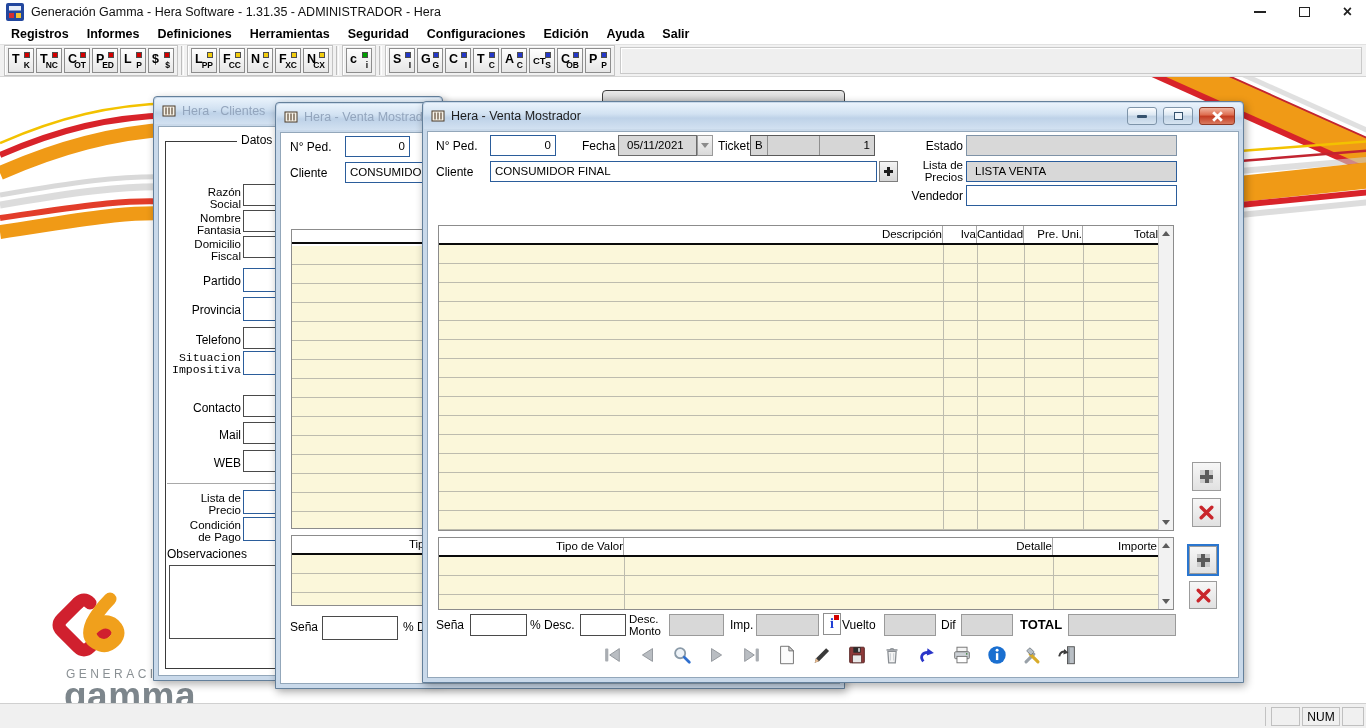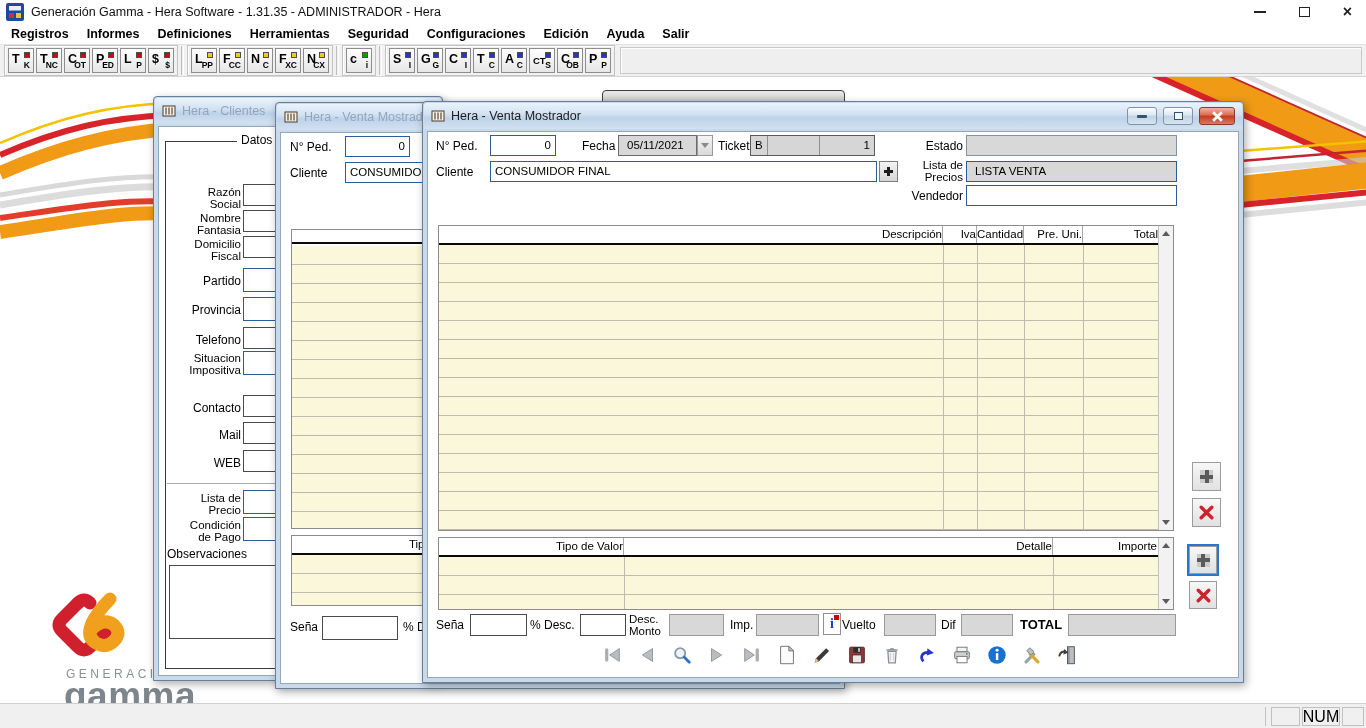--- a/index.html
+++ b/index.html
@@ -121,21 +121,21 @@
   
   .logo-wrap { position:absolute; left:48px; top:512px; width:180px; }
   .logo-top { position:absolute; left:18px; top:78px; font-size:12px; letter-spacing:3.5px; color:#8a9094; }
   .logo-bottom { position:absolute; left:16px; top:86px; font-size:37px; font-weight:bold; color:#7d868c; letter-spacing:0.5px; }
 
   
   .statusbar { position:absolute; left:0; top:703px; width:1366px; height:25px; background:#f0f0f0;
                border-top:1px solid #d0d0d0; }
   .sb-sep { position:absolute; top:3px; width:1px; height:19px; background:#c2c2c2; }
   .sb-cell { position:absolute; top:3px; height:19px; border:1px solid #c0c0c0; background:#f0f0f0;
-             font-size:16px; display:flex; align-items:center; justify-content:center; }
+             font-size:12px; display:flex; align-items:center; justify-content:center; }
 </style>
 </head>
 <body>
 
 <div class="app-titlebar">
   <svg width="18" height="18" viewBox="0 0 18 18">
     <rect width="18" height="18" rx="2" fill="#23479e"></rect>
     <rect x="3" y="3" width="12" height="4.5" fill="#e8eef8"></rect>
     <rect x="3" y="10" width="5" height="5" fill="#d42f2f"></rect>
     <rect x="10" y="10" width="5" height="5" fill="#f2c230"></rect>
@@ -346,21 +346,21 @@
       <div class="box" style="left:84px; top:83px; width:185px; height:22px;"></div>
       <span class="lbl lbl2" style="left:8px; top:111px; width:74px;">Domicilio
 Fiscal</span>
       <div class="box" style="left:84px; top:109px; width:185px; height:22px;"></div>
       <span class="lbl" style="left:8px; top:147px; width:74px; text-align:right;">Partido</span>
       <div class="box blue" style="left:84px; top:141px; width:185px; height:24px;"></div>
       <span class="lbl" style="left:8px; top:176px; width:74px; text-align:right;">Provincia</span>
       <div class="box blue" style="left:84px; top:170px; width:185px; height:24px;"></div>
       <span class="lbl" style="left:8px; top:206px; width:74px; text-align:right;">Telefono</span>
       <div class="box" style="left:84px; top:200px; width:185px; height:22px;"></div>
-      <span class="lbl lbl2" style="left:8px; top:225px; width:74px;">Situacion
+      <span class="lbl lbl2" style="left:8px; top:225px; width:74px;font-family:Liberation Mono, monospace;">Situacion
 Impositiva</span>
       <div class="box blue" style="left:84px; top:224px; width:185px; height:24px;"></div>
 
       <span class="lbl" style="left:8px; top:274px; width:74px; text-align:right;">Contacto</span>
       <div class="box" style="left:84px; top:268px; width:185px; height:22px;"></div>
       <span class="lbl" style="left:8px; top:301px; width:74px; text-align:right;">Mail</span>
       <div class="box" style="left:84px; top:295px; width:185px; height:22px;"></div>
       <span class="lbl" style="left:8px; top:329px; width:74px; text-align:right;">WEB</span>
       <div class="box" style="left:84px; top:323px; width:185px; height:22px;"></div>
 

